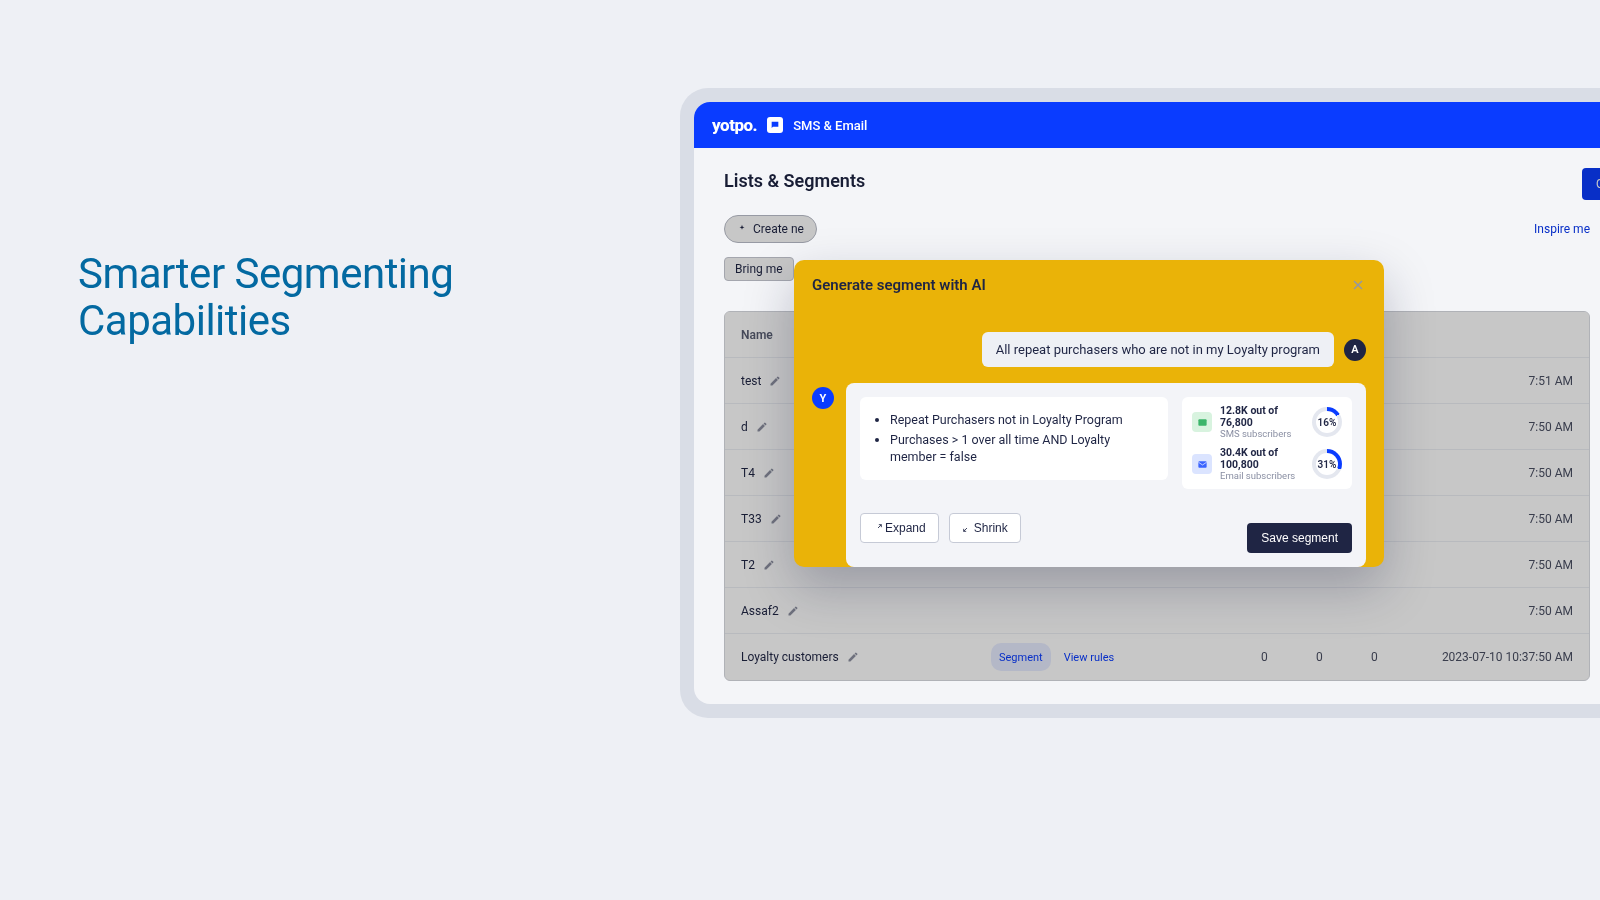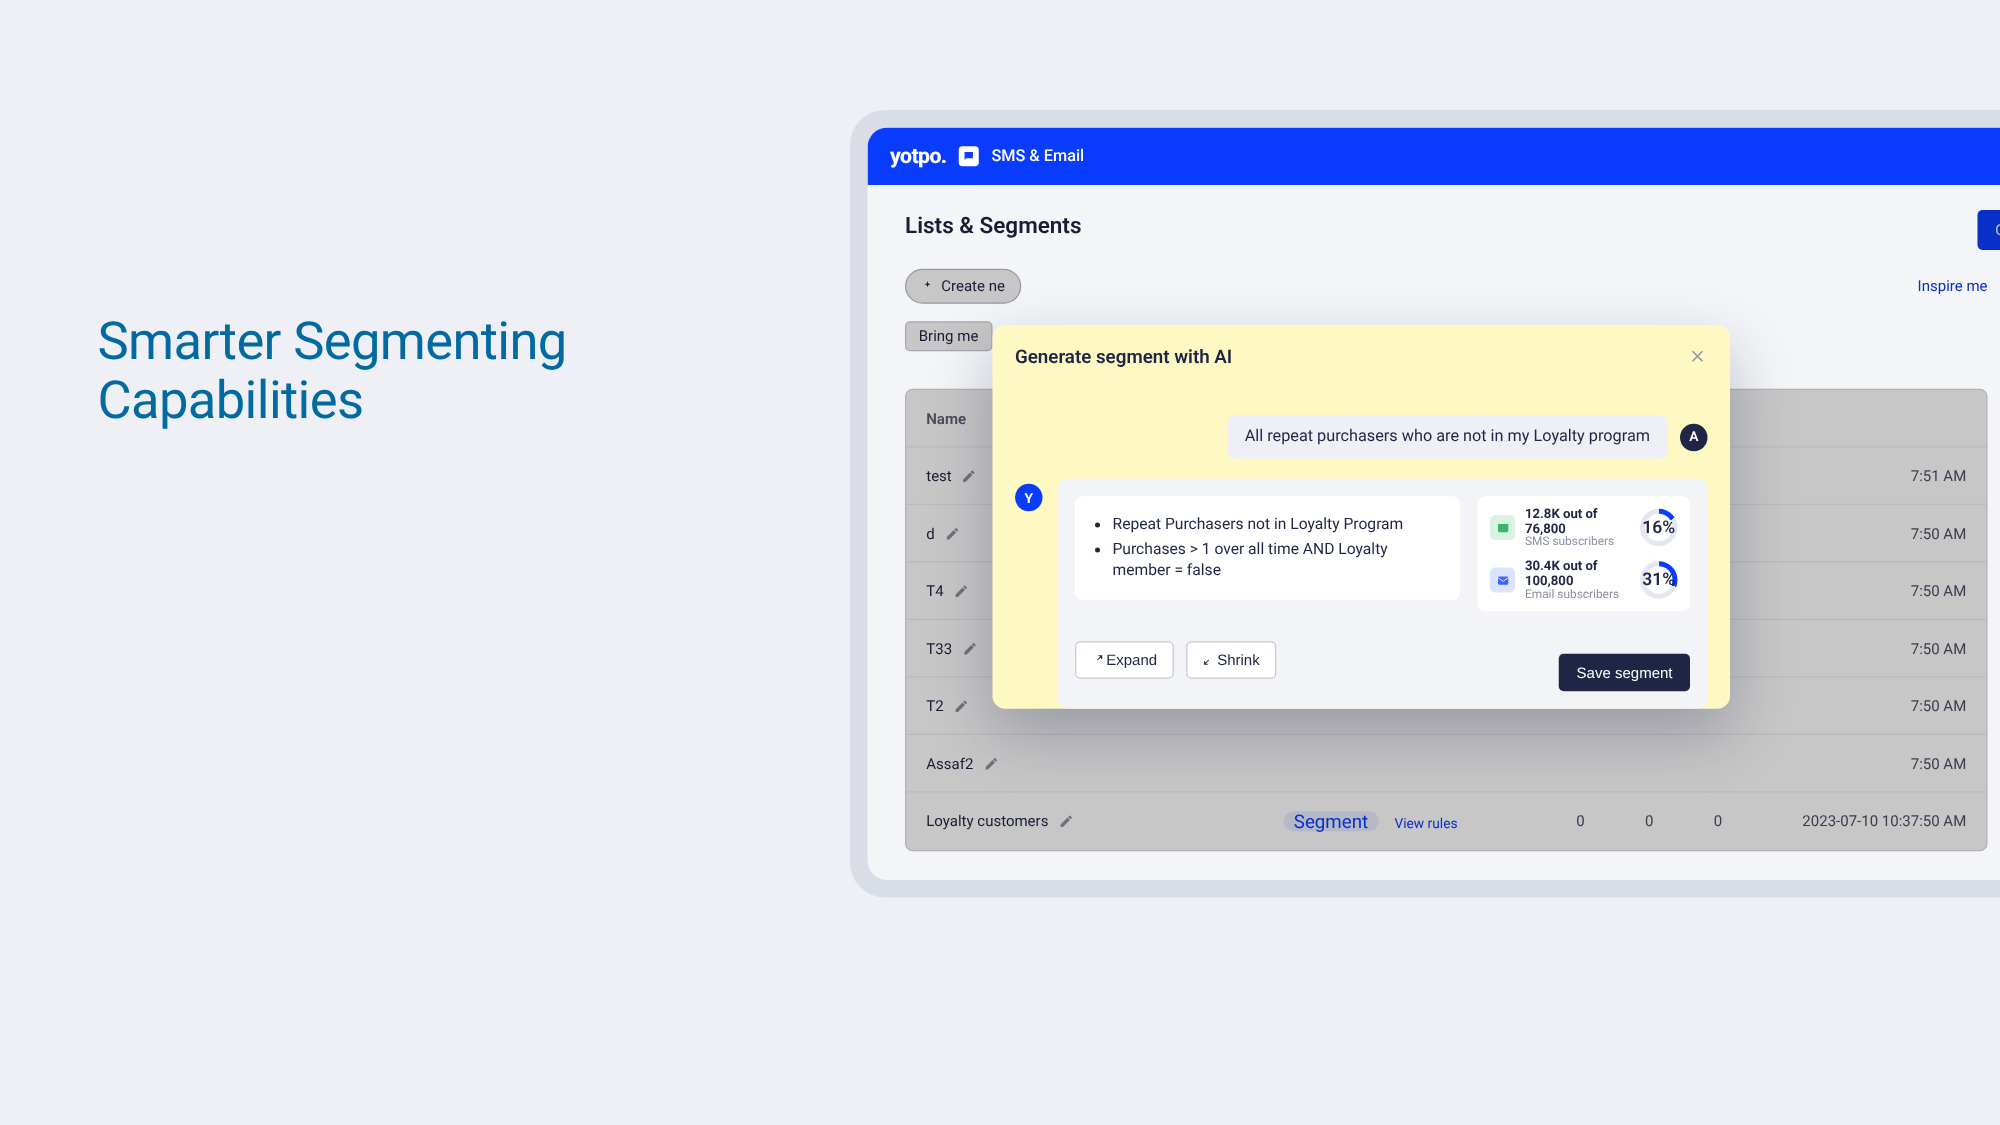--- a/index.html
+++ b/index.html
@@ -128,34 +128,34 @@
     padding: 0 16px;
     border-bottom: 1px solid #eceef3;
     font-size: 12px;
     color: #4a4f63;
   }
   .trow:last-child{border-bottom:none;}
   .thead { font-weight:600; color:#5a5f73; background:#fff; }
   .trow .name { display:flex; align-items:center; gap:8px; color:#1f2544; }
   .pencil { width:12px; height:12px; opacity:.5; }
   .seg-badge{
-    display:inline-flex; align-items:center; height:16px; padding:0 8px;
-    border-radius:10px; font-size:15px;
-    background:#e7ecff; color:#0a3cff;margin-left:36px;
+    display:inline-flex; align-items:center; height:28px; padding:0 8px;
+    border-radius:10px; font-size:11px;
+    background:#e7ecff; color:#0a3cff;
   }
   .view-link{ color:#0a3cff; font-size:11px; margin-left:10px;}
   .timecol{ text-align:right; color:#4a4f63; }
 
   
   .modal {
     position: absolute;
     top: 112px;
     left: 100px;
     width: 590px;
-    background: #fef9c3;
+    background: #eab308;
     border-radius: 10px;
     box-shadow: 0 20px 50px rgba(20,25,60,.25);
     overflow: hidden;
     z-index: 10;
   }
   .modal-head {
     display:flex; align-items:center; justify-content:space-between;
     padding: 16px 18px 4px;
   }
   .modal-title { font-size:15px; font-weight:600; color:#1f2544; }
@@ -205,21 +205,21 @@
   }
   .stat-icon.sms{ background:#d8f3df; }
   .stat-icon.email{ background:#dbe4ff; }
   .stat-icon svg{ width:11px; height:11px; }
   .stat-text{ flex:1; }
   .stat-main{ font-size:10.5px; font-weight:700; color:#1f2544; line-height:1.1;}
   .stat-sub{ font-size:9.5px; color:#8a8fa3; }
   .donut{
     width:30px; height:30px; border-radius:50%;
     display:flex; align-items:center; justify-content:center;
-    font-size:14px; font-weight:600; color:#1f2544;
+    font-size:10px; font-weight:600; color:#1f2544;
   }
 
   .bot-actions{ display:flex; gap:10px; margin-top:14px; align-items:center;}
   .ghost-btn{
     height:30px; padding:0 12px; border:1px solid #c6cad6; border-radius:4px;
     background:#fff; font-size:12px; color:#1f2544;
     display:inline-flex; align-items:center; gap:2px;
   }
   .primary-dark{
     margin-left:auto;

